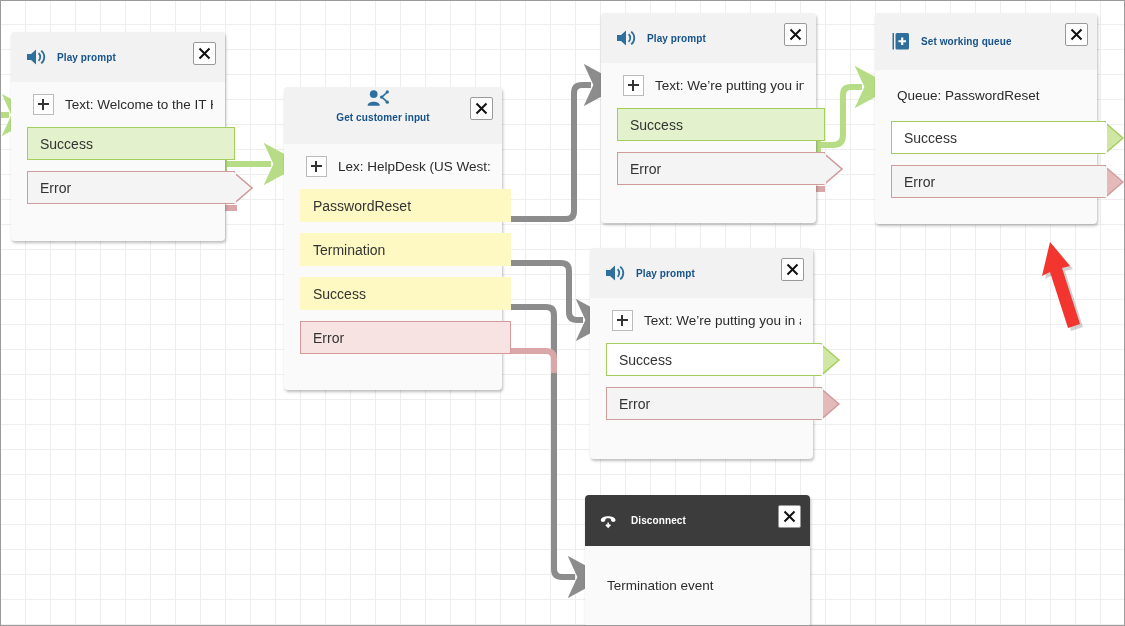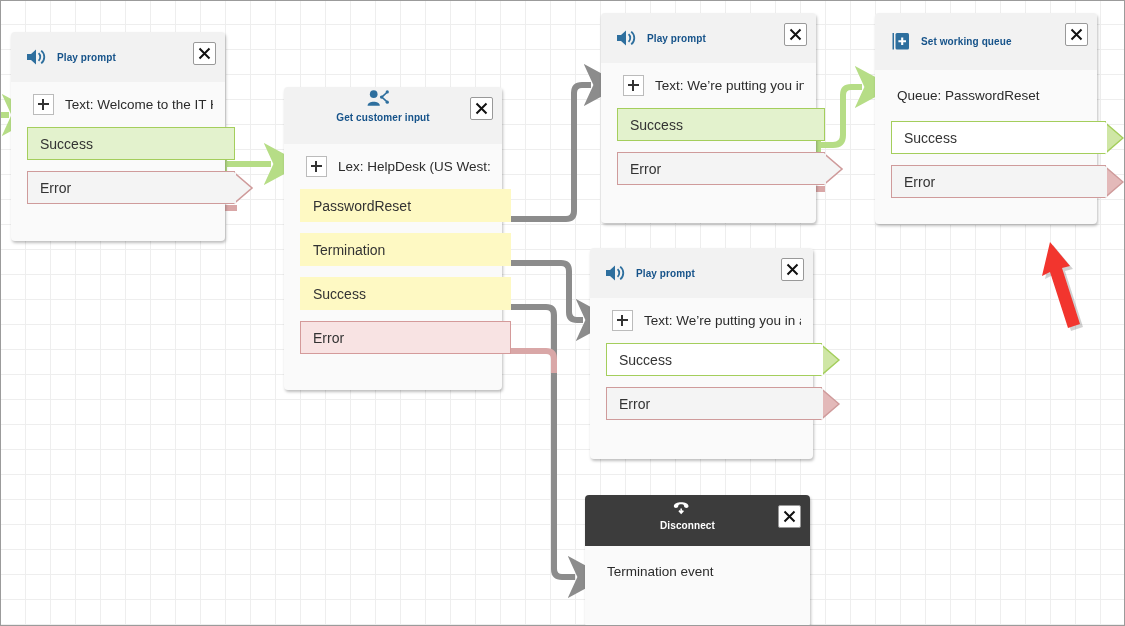--- a/index.html
+++ b/index.html
@@ -44,21 +44,20 @@
     background: #f2f2f2;
     border-radius: 4px 4px 0 0;
     display: flex;
     align-items: center;
     box-sizing: border-box;
     padding: 0 34px 0 14px;
   }
   .node-head.dark {
     background: #3c3c3c;
     border-radius: 4px 4px 0 0;
-    flex-direction: column;
   }
   .head-icon {
     flex: 0 0 auto;
     width: 22px;
     height: 22px;
     margin-right: 10px;
     display: flex;
     align-items: center;
     justify-content: center;
   }
@@ -417,21 +416,21 @@
         </svg>
       </span>
       <span class="head-title">Disconnect</span>
       <span class="close-btn">
         <svg width="13" height="13" viewBox="0 0 13 13">
           <path d="M1.5,1.5 L11.5,11.5 M11.5,1.5 L1.5,11.5" stroke="#111" stroke-width="2"></path>
         </svg>
       </span>
     </div>
     <div class="node-body">
-      <div class="plain-row" style="padding-top:18px;">Termination event</div>
+      <div class="plain-row" style="padding-top:32px;">Termination event</div>
     </div>
   </div>
 
   <svg class="annot-arrow" style="left:1030px; top:228px;" width="90" height="110" viewBox="0 0 90 110">
     <g transform="translate(3,3)">
       <path d="M16,10 L36,34 L28,36 L46,92 L34,96 L16,40 L8,44 Z" fill="rgba(0,0,0,0.18)" transform="translate(3,3)"></path>
       <path d="M16,10 L36,34 L28,36 L46,92 L34,96 L16,40 L8,44 Z" fill="#f2352e"></path>
     </g>
   </svg>
 

